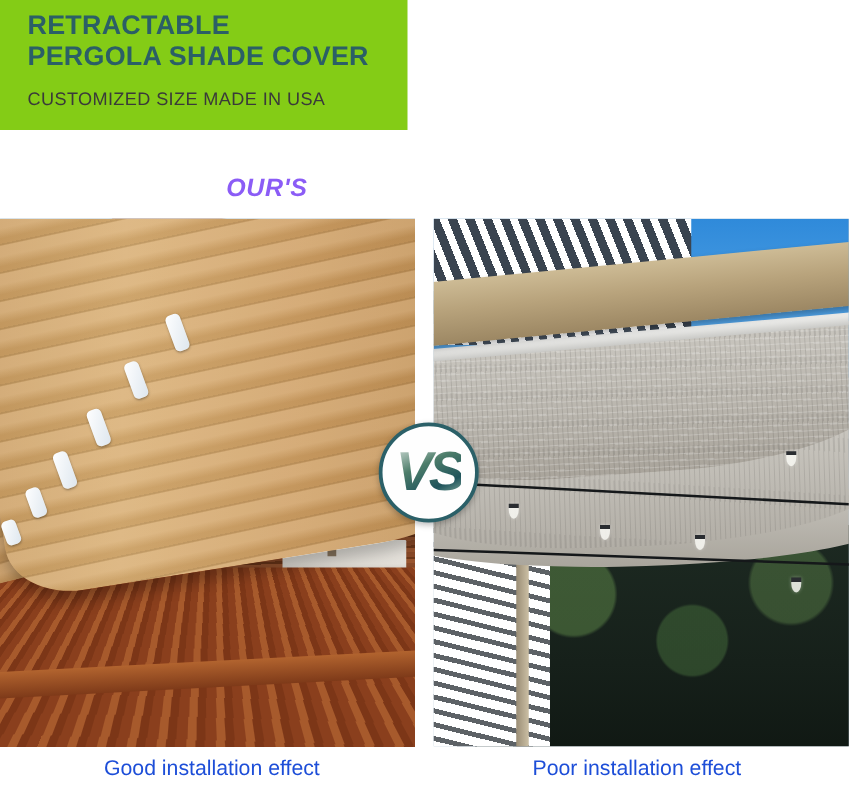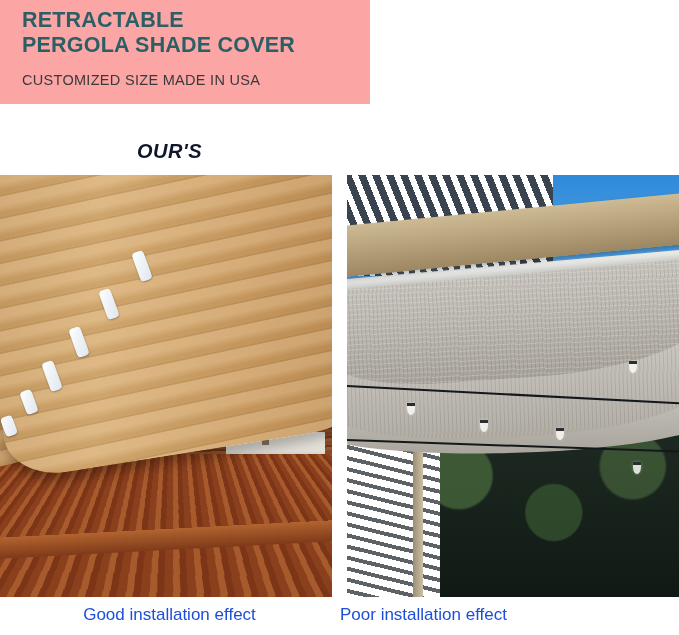--- a/index.html
+++ b/index.html
@@ -1,32 +1,32 @@
 <!DOCTYPE html>
 <html><head>
 <meta charset="utf-8">
 <style>
   html,body{margin:0;padding:0;background:#ffffff;}
   body{width:679px;height:635px;overflow:hidden;
        font-family:"Liberation Sans","DejaVu Sans",sans-serif;}
   .page{position:relative;width:679px;height:635px;background:#fff;}
 
   
-  .header-box{position:absolute;left:0;top:0;width:370px;height:104px;
-    background:#fca5a5;}
+  .header-box{position:absolute;left:0;top:0;width:326px;height:104px;
+    background:#84cc16;}
   .header-title{position:absolute;left:22px;top:8px;width:344px;
     color:#2b5f66;font-weight:bold;font-size:21.5px;line-height:25px;
     letter-spacing:.2px;}
   .header-title .l2{display:block;}
   .header-sub{position:absolute;left:22px;top:72px;
     color:#3a3a3a;font-size:14.5px;letter-spacing:.3px;}
 
   
   .col-label{position:absolute;top:140px;font-style:italic;font-weight:bold;
-    font-size:20px;color:#0f172a;letter-spacing:.5px;}
+    font-size:20px;color:#8b5cf6;letter-spacing:.5px;padding-left:44px;}
   .col-label.ours{left:0;width:339px;text-align:center;}
   .col-label.others{left:340px;width:339px;text-align:center;}
 
   
   .panel{position:absolute;top:175px;height:422px;overflow:hidden;
     background:#9fb7c9;}
   .panel.left{left:0;width:332px;}
   .panel.right{left:347px;width:332px;}
   .panel .frame{position:absolute;inset:0;overflow:hidden;}
 
@@ -151,21 +151,21 @@
     justify-content:center;z-index:6;}
   .vs span{font-size:44px;font-weight:bold;font-style:italic;line-height:1;
     letter-spacing:-3px;
     background:linear-gradient(155deg,#d8e2dd 0%,#4d7d6a 38%,#20545c 72%,#9fc2ae 100%);
     -webkit-background-clip:text;background-clip:text;color:transparent;
     -webkit-text-fill-color:transparent;}
 
   
   .cap{position:absolute;top:605px;font-size:17px;color:#1d4ed8;}
   .cap.left{left:0;width:339px;text-align:center;}
-  .cap.right{left:340px;width:339px;}
+  .cap.right{left:340px;width:339px;text-align:center;}
 </style>
 </head>
 <body>
 
 <div class="page">
 
   <div class="header-box">
     <div class="header-title">
       <span>RETRACTABLE</span>
       <span class="l2">PERGOLA SHADE COVER</span>
@@ -219,17 +219,20 @@
       <div class="wire" style="left:-4%;top:52%;width:112%;transform:rotate(3deg);"></div>
       <div class="wire" style="left:-4%;top:64%;width:112%;transform:rotate(2deg);"></div>
       <div class="bulb" style="left:18%;top:54%;"></div>
       <div class="bulb" style="left:40%;top:58%;"></div>
       <div class="bulb" style="left:63%;top:60%;"></div>
       <div class="bulb" style="left:85%;top:44%;"></div>
       <div class="bulb" style="left:86%;top:68%;"></div>
     </div>
   </div>
 
+  <div class="vs">
+    <span>VS</span>
+  </div>
 
   <div class="cap left">Good installation effect</div>
   <div class="cap right">Poor installation effect</div>
 
 </div>
 
 </body></html>

